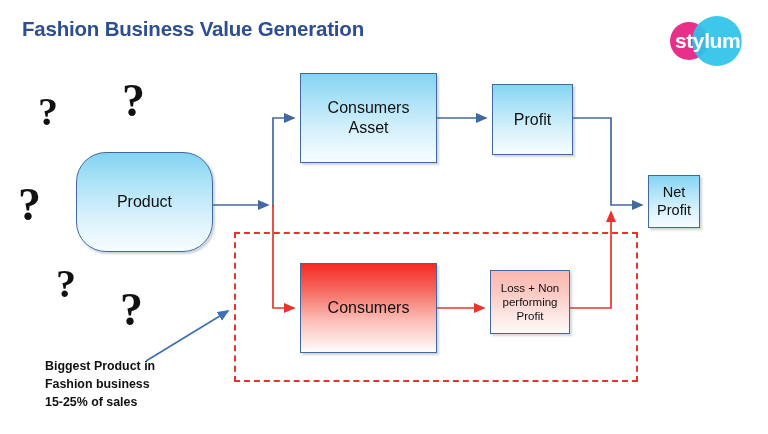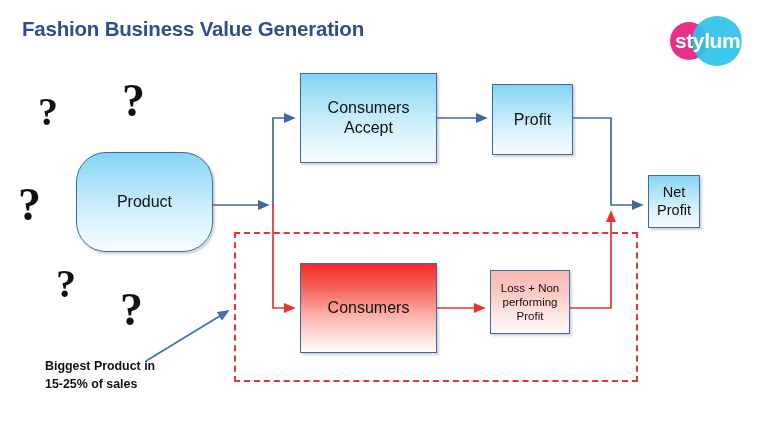--- a/index.html
+++ b/index.html
@@ -205,21 +205,21 @@
     </g>
   </svg>
 
   <div class="node blue" id="node-product">
     <span>Product</span>
   </div>
 
   <div class="node blue" id="node-accept">
     <span>
       <span>Consumers</span><br>
-      <span>Accept</span>
+      <span>Asset</span>
     </span>
   </div>
 
   <div class="node blue" id="node-profit">
     <span>Profit</span>
   </div>
 
   <div class="node blue" id="node-netprofit">
     <span>
       <span>Net</span><br>
@@ -236,16 +236,17 @@
   <div class="node redsmall" id="node-loss">
     <span>
       <span>Loss + Non</span><br>
       <span>performing</span><br>
       <span>Profit</span>
     </span>
   </div>
 
   <div id="caption">
     <div>Biggest Product in</div>
+    <div>Fashion business</div>
     <div>15-25% of sales</div>
   </div>
 
 </div>
 
 </body></html>

